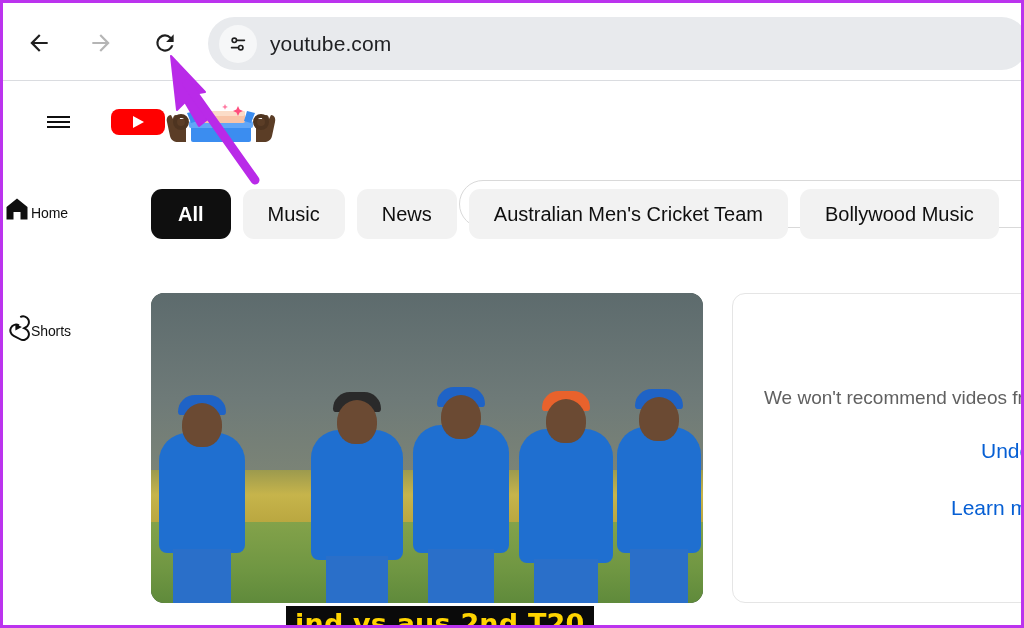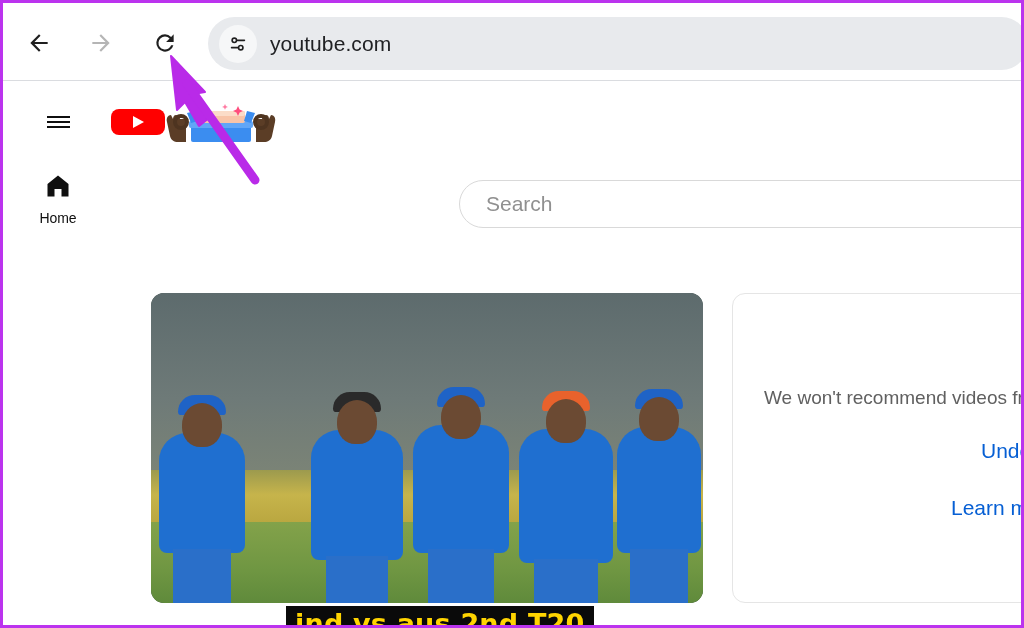--- a/index.html
+++ b/index.html
@@ -144,21 +144,21 @@
     position: absolute;
     left: 0;
     top: 88px;
     width: 110px;
     height: 456px;
   }
   .mini-guide-item {
     width: 110px;
     height: 80px;
     display: flex;
-    flex-direction: column;
+    flex-direction: row;
     align-items: center;
     justify-content: flex-start;
     margin-bottom: 38px;
     text-align: right;
   }
   .mgi-icon {
     height: 34px;
     display: flex;
     align-items: center;
     justify-content: center;
@@ -411,24 +411,40 @@
 
       <div class="mini-guide-item">
         <span class="mgi-icon">
           <svg width="28" height="28" viewBox="0 0 24 24">
             <path d="M12 3L3 10.2V21h6v-6.5h6V21h6V10.2z" fill="#0f0f0f"></path>
           </svg>
         </span>
         <span class="mgi-label">Home</span>
       </div>
 
-
-
-    </div>
-
+      <div class="mini-guide-item">
+        <span class="mgi-icon">
+          <svg width="28" height="28" viewBox="0 0 24 24">
+            <path d="M14.8 3.5c2.6-1.4 5.7-.4 6.9 2.1 1.2 2.5.2 5.5-2.4 6.8l-1.2.6 1.2.6c2.6 1.3 3.6 4.3 2.4 6.8-1.2 2.5-4.3 3.5-6.9 2.1l-5.6-2.9c-2.6-1.4-3.6-4.4-2.4-6.9 1.2-2.5 4.3-3.5 6.9-2.1" fill="none" stroke="#0f0f0f" stroke-width="1.7"></path>
+            <path d="M10.6 9.2l5.6 2.9-5.6 2.9z" fill="#0f0f0f"></path>
+          </svg>
+        </span>
+        <span class="mgi-label">Shorts</span>
+      </div>
+
+
+    </div>
+
+    <div id="chips-row">
+      <div class="chip selected">All</div>
+      <div class="chip">Music</div>
+      <div class="chip">News</div>
+      <div class="chip">Australian Men's Cricket Team</div>
+      <div class="chip">Bollywood Music</div>
+    </div>
 
     <div id="video-thumbnail">
       <div class="thumb-sky"></div>
       <div class="thumb-crowd"></div>
       <div class="thumb-grass"></div>
 
       <div class="player" style="left:8px;width:86px;height:120px;">
         <div class="cap"></div>
           <div class="head"></div>
           <div class="legs"></div>

